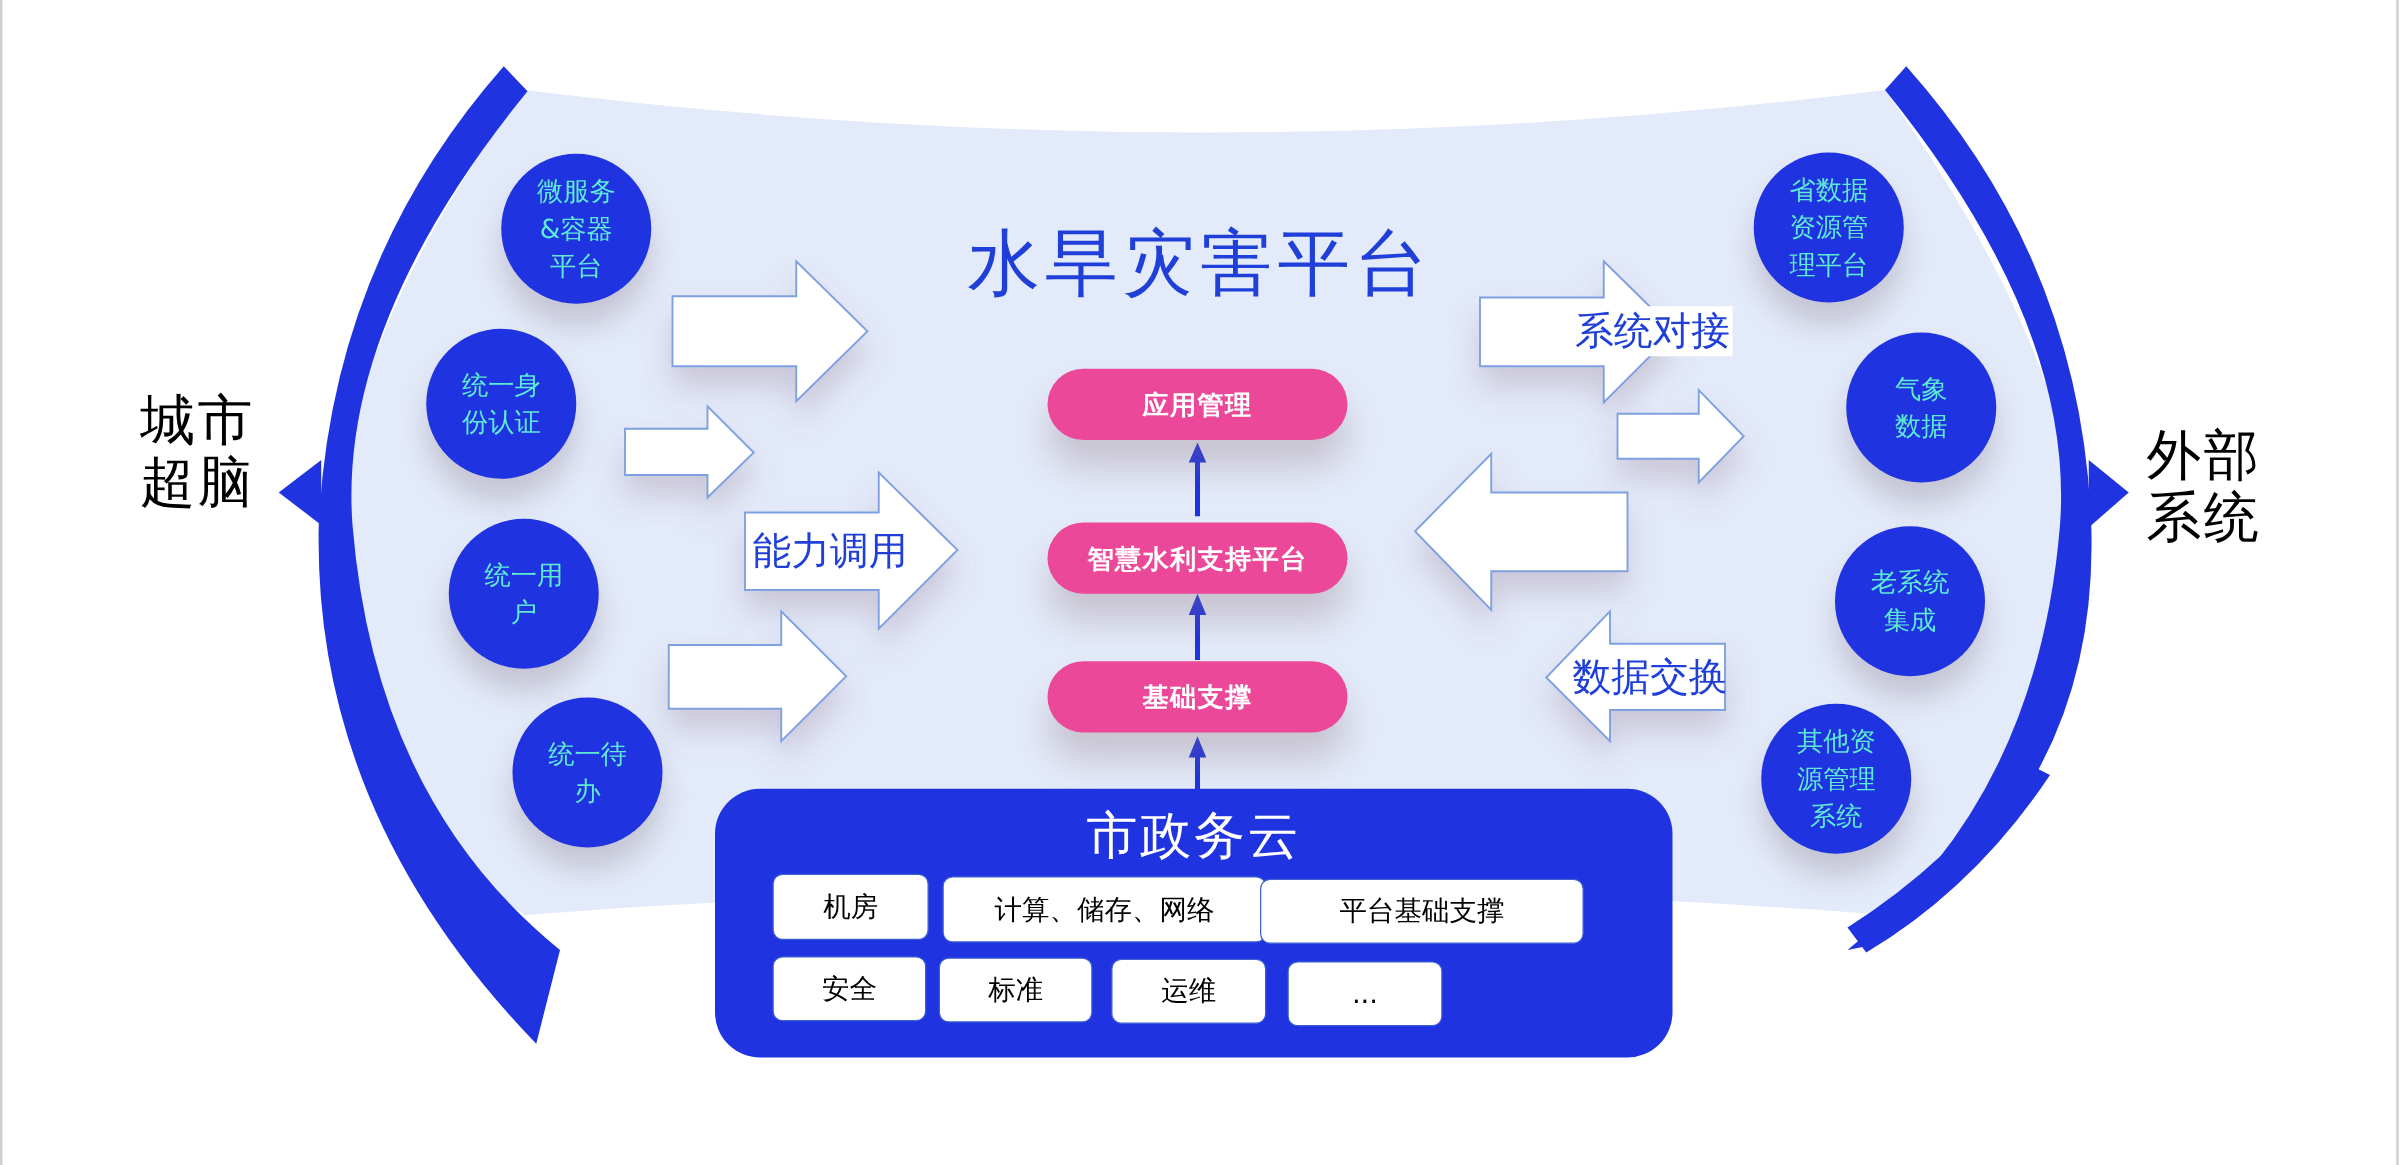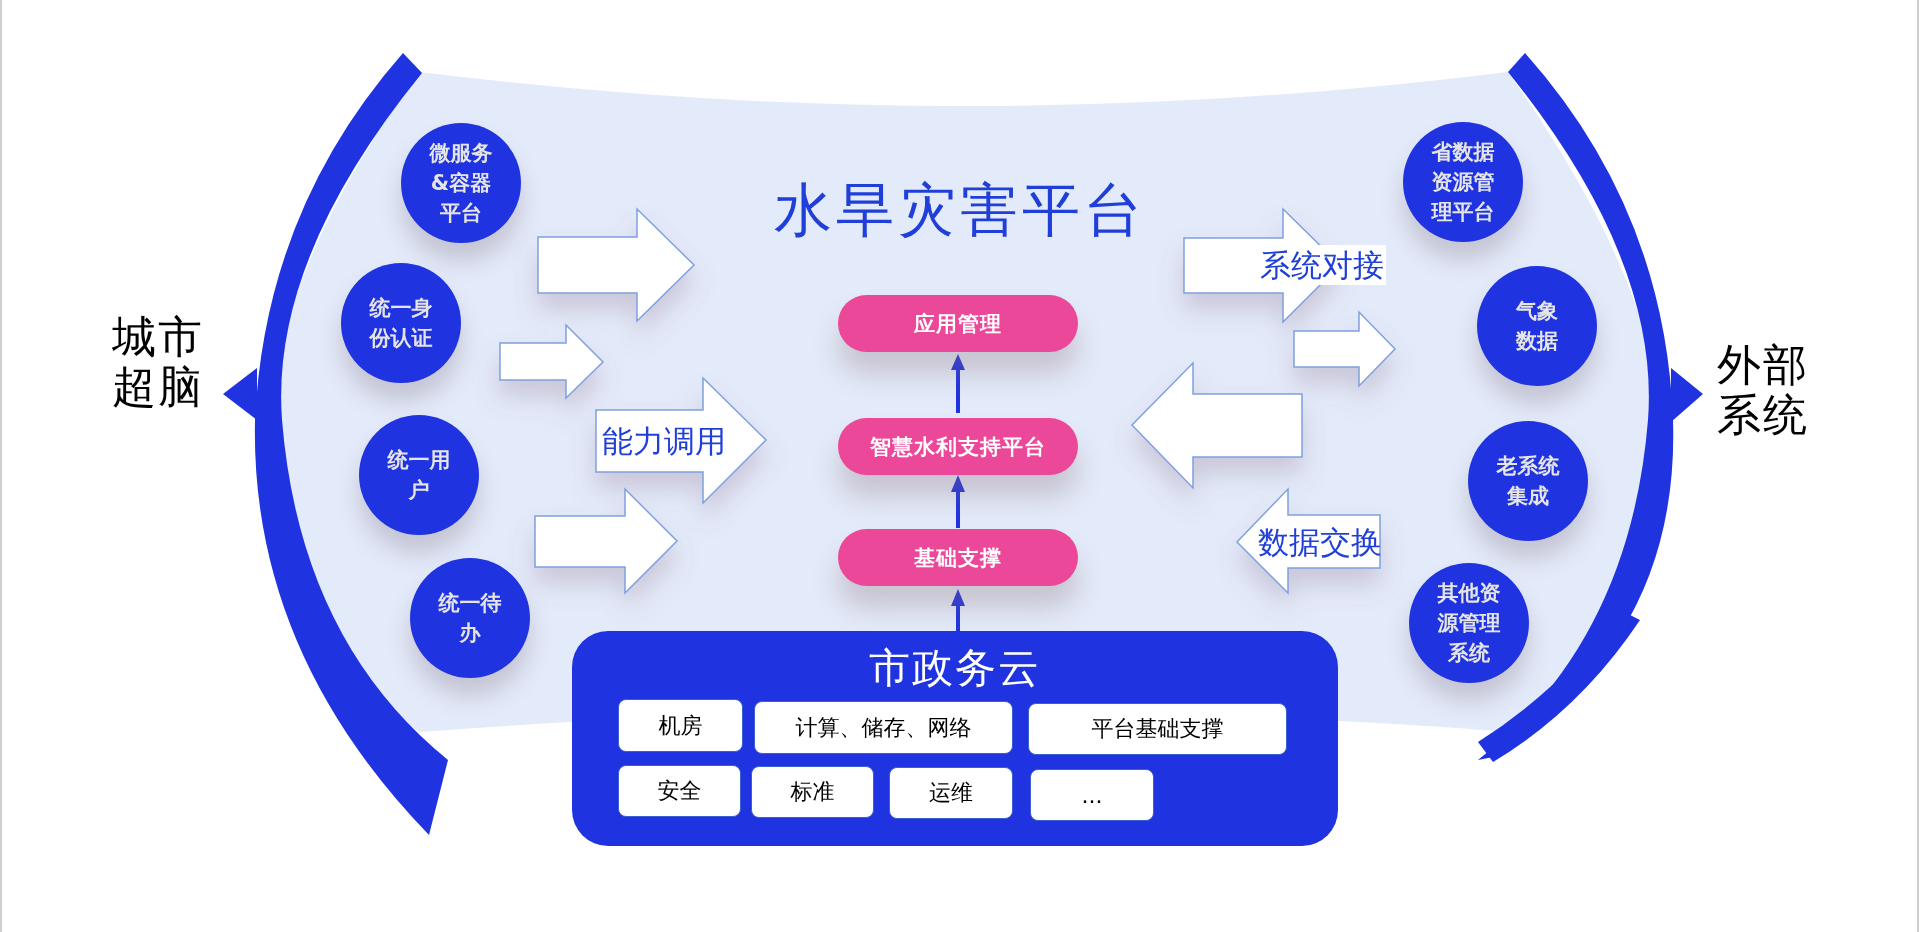--- a/index.html
+++ b/index.html
@@ -14,23 +14,23 @@
   .side-label {
     position: absolute; color: #000; font-size: 44px; line-height: 50px;
     letter-spacing: 2px; white-space: pre; text-align: left;
   }
   .title {
     position: absolute; left: 760px; top: 170px; width: 400px; text-align: center;
     color: #1f3fd8; font-size: 58px; line-height: 80px; letter-spacing: 4px;
   }
   .node {
     position: absolute; width: 120px; height: 120px; border-radius: 50%;
-    background: #1f33e0; color: #e5e5e5;
+    background: #1f33e0; color: #5eead4;
     display: flex; align-items: center; justify-content: center; text-align: center;
-    font-size: 21px; line-height: 30px; font-weight: bold;
+    font-size: 21px; line-height: 30px; font-weight: normal;
     box-shadow: 0 18px 22px rgba(120,100,120,0.28);
     white-space: pre-line;
   }
   .node span { display: block; padding: 0 6px; }
   .pill {
     position: absolute; left: 838px; width: 240px; height: 57px; border-radius: 29px;
     background: #ec4899; color: #fff; font-size: 21px; font-weight: bold;
     display: flex; align-items: center; justify-content: center; letter-spacing: 1px;
     box-shadow: 0 22px 26px rgba(140,110,120,0.30);
   }
@@ -151,18 +151,18 @@
     <span>智慧水利支持平台</span>
   </div>
 <div class="pill" style="top:529px;">
     <span>基础支撑</span>
   </div>
 
 <div class="cloud">
   <div class="cloud-title">市政务云</div>
   <div class="cell" style="left:46px; top:68px; width:125px; height:53px;">机房</div>
   <div class="cell" style="left:182px; top:70px; width:259px; height:53px;">计算、储存、网络</div>
-  <div class="cell" style="left:456px; top:72px; width:259px; height:52px;">平台基础支撑</div>
+  <div class="cell" style="left:436px; top:72px; width:259px; height:52px;">平台基础支撑</div>
   <div class="cell" style="left:46px; top:134px; width:123px; height:52px;">安全</div>
   <div class="cell" style="left:179px; top:135px; width:123px; height:52px;">标准</div>
   <div class="cell" style="left:317px; top:136px; width:124px; height:52px;">运维</div>
   <div class="cell" style="left:458px; top:138px; width:124px; height:52px;">...</div>
 </div>
 
 </body></html>

